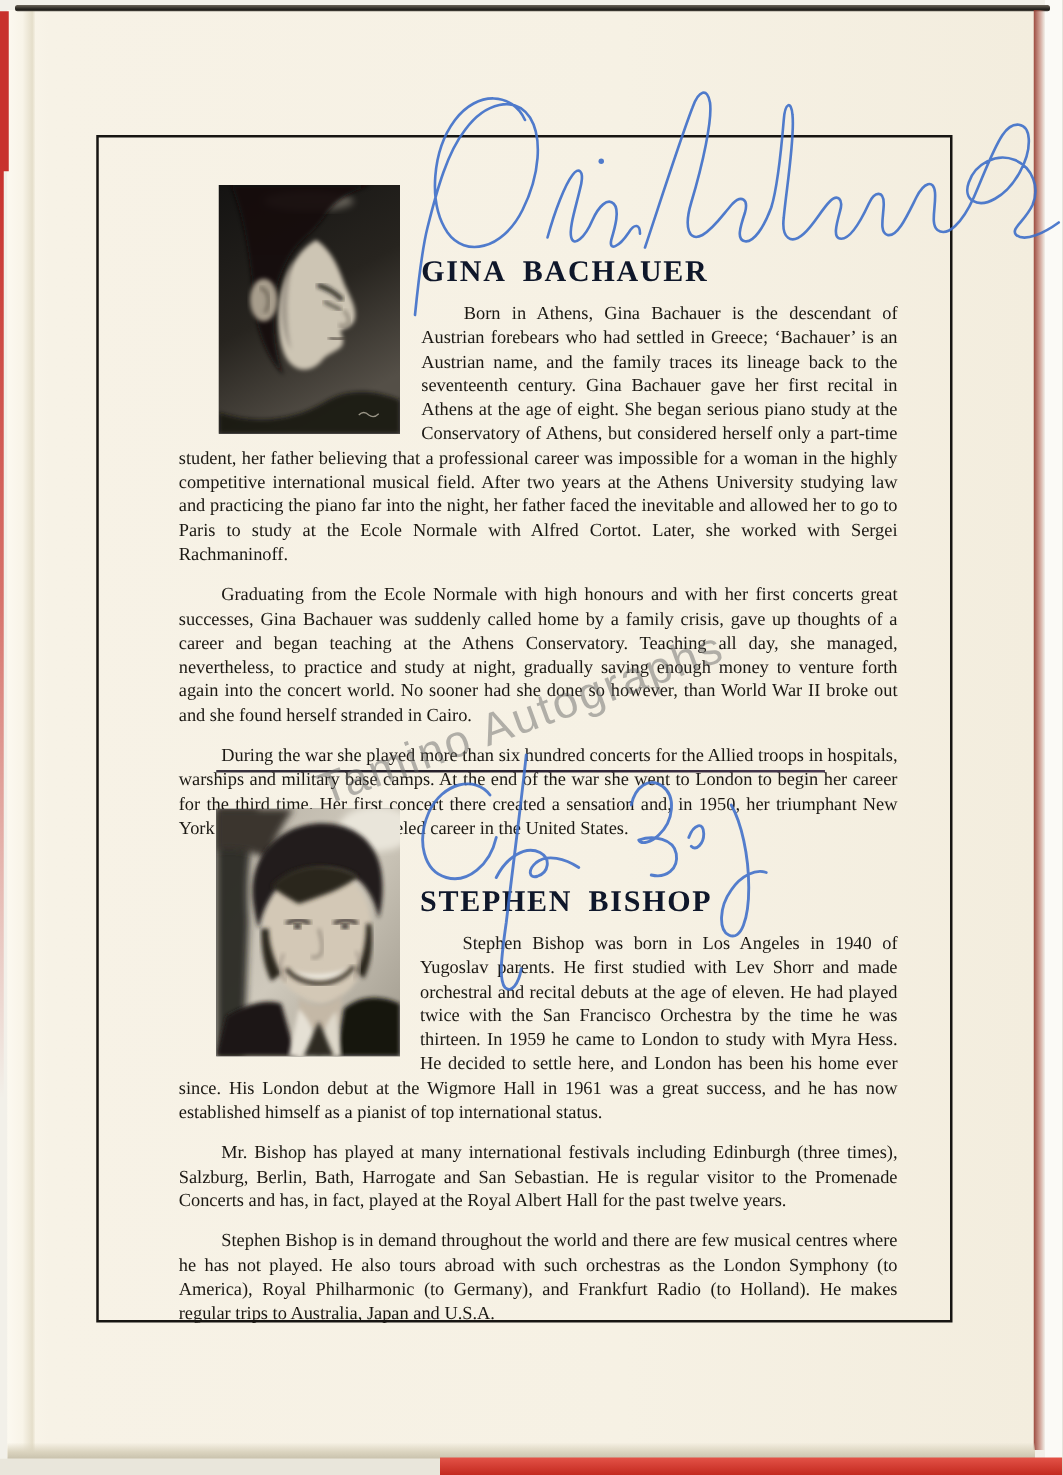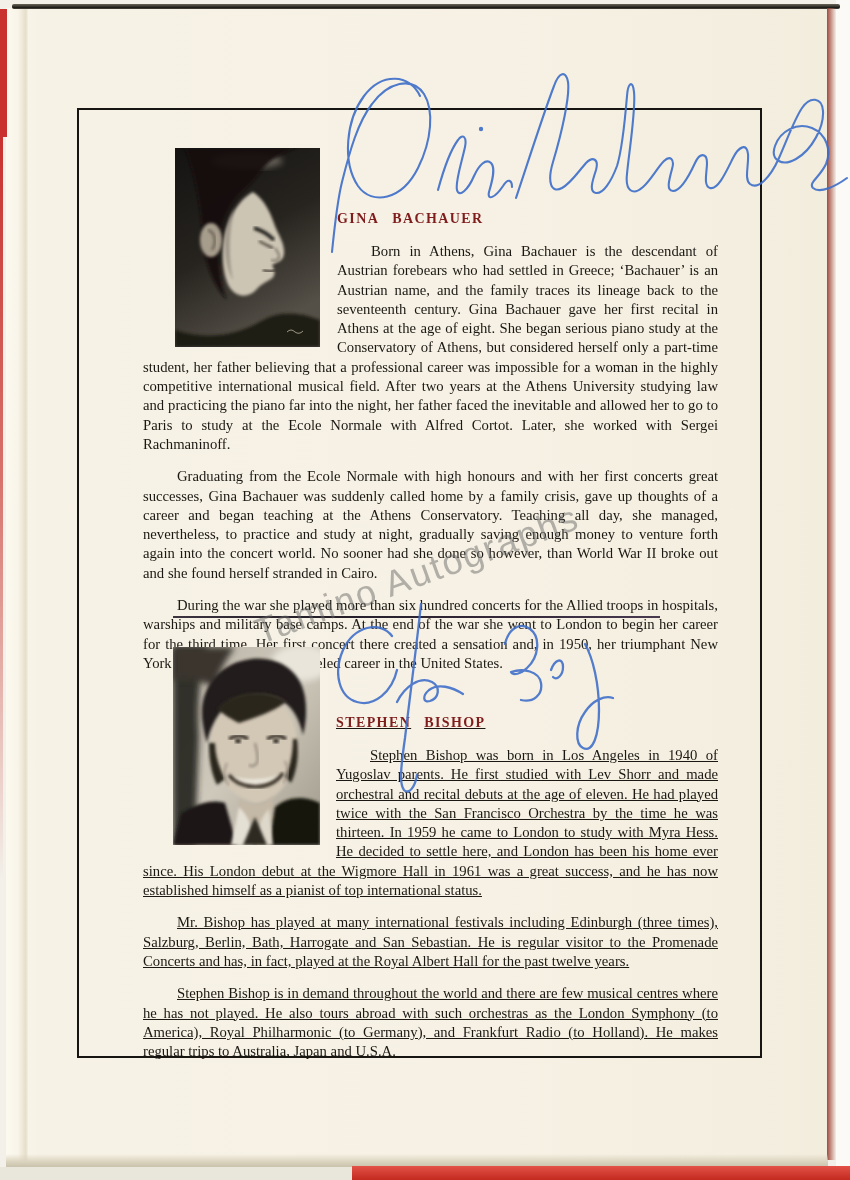--- a/index.html
+++ b/index.html
@@ -26,26 +26,26 @@
          background:linear-gradient(180deg,#e35247,#c3291f);}
 
   
   .frame{position:absolute;left:77px;top:108px;width:681px;height:946px;z-index:2;
          border:2.5px solid #171512;}
 
   
   .bio{position:absolute;left:143px;width:575px;z-index:3;color:#1b1813;
        font-size:14.7px;line-height:19.3px;text-align:justify;}
   .bio-gina{top:148px;}
-  .bio-bishop{top:647px;text-decoration:underline;}
+  .bio-bishop{top:647px;}
   .photo{float:left;overflow:hidden;background:#222;}
   .photo-gina{width:145px;height:199px;margin:0 17px 6px 32px;}
   .photo-bishop{width:147px;height:198px;margin:0 16px 6px 30px;}
-  .bio-heading{margin:0;padding:60px 0 0 0;font-size:14px;line-height:21px;font-weight:bold;
-       letter-spacing:1.4px;color:#7f1d1d;text-align:left;}
+  .bio-heading{margin:0;padding:60px 0 0 0;font-size:24px;line-height:21px;font-weight:bold;
+       letter-spacing:1.4px;color:#0f172a;text-align:left;}
   .bio-bishop .bio-heading{padding-top:65px;}
   .heading-gap{display:inline-block;width:13px;}
   .para{margin:13px 0 0 0;text-indent:34px;}
   .para.first{}
 
   
   .divider{position:absolute;left:173px;top:616px;width:487px;height:2px;z-index:3;
        background:linear-gradient(90deg,#3c3440,#241e28 30%,#35283a 70%,#4a3a50);}
 
   

